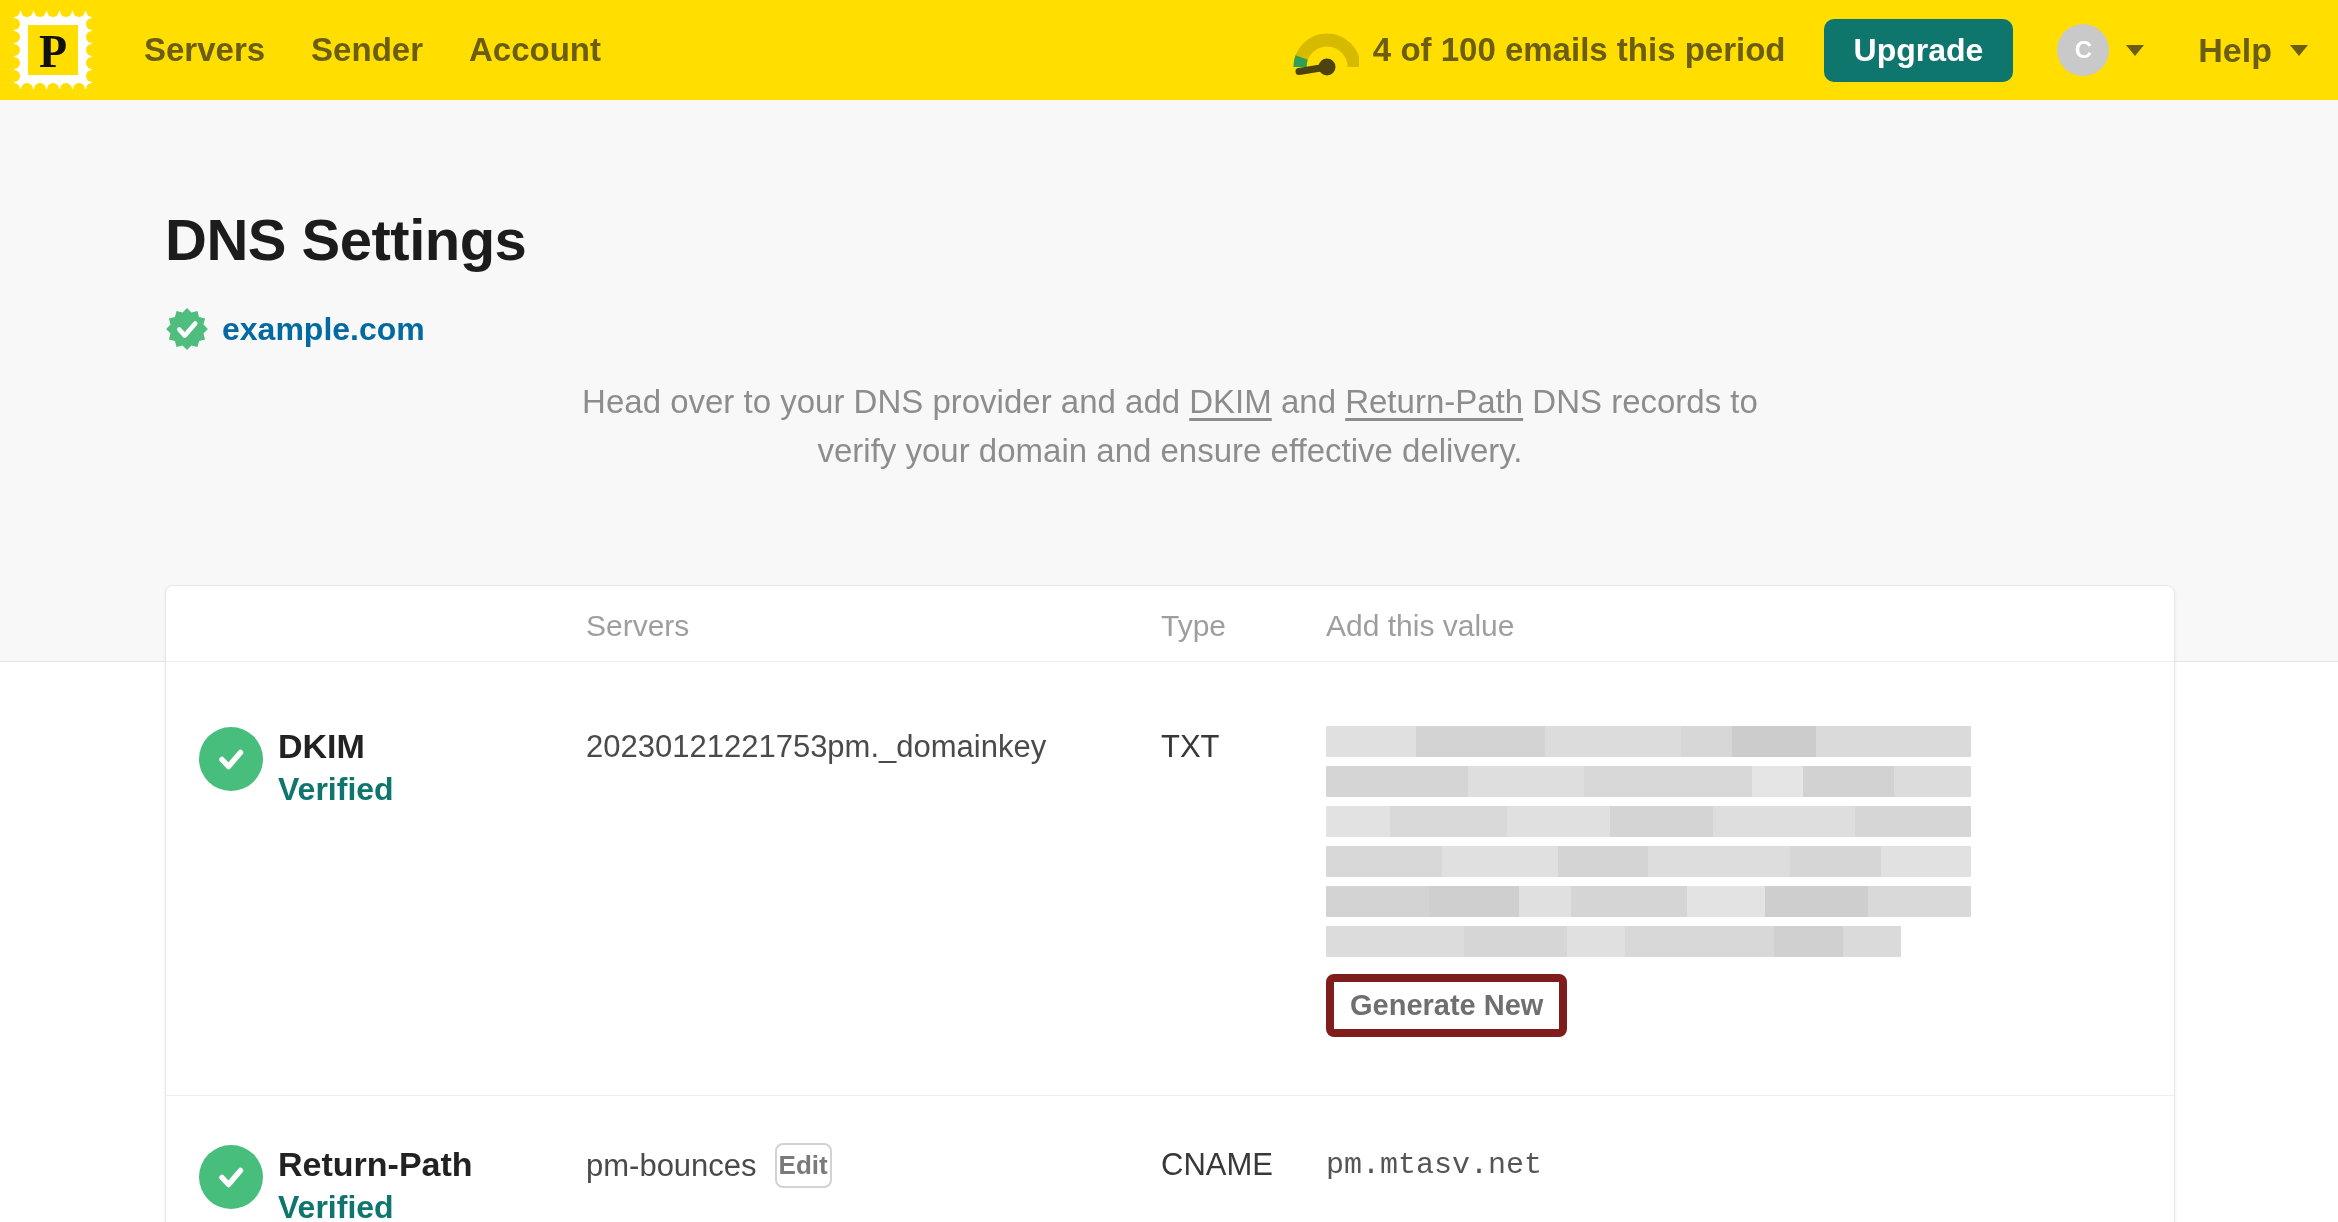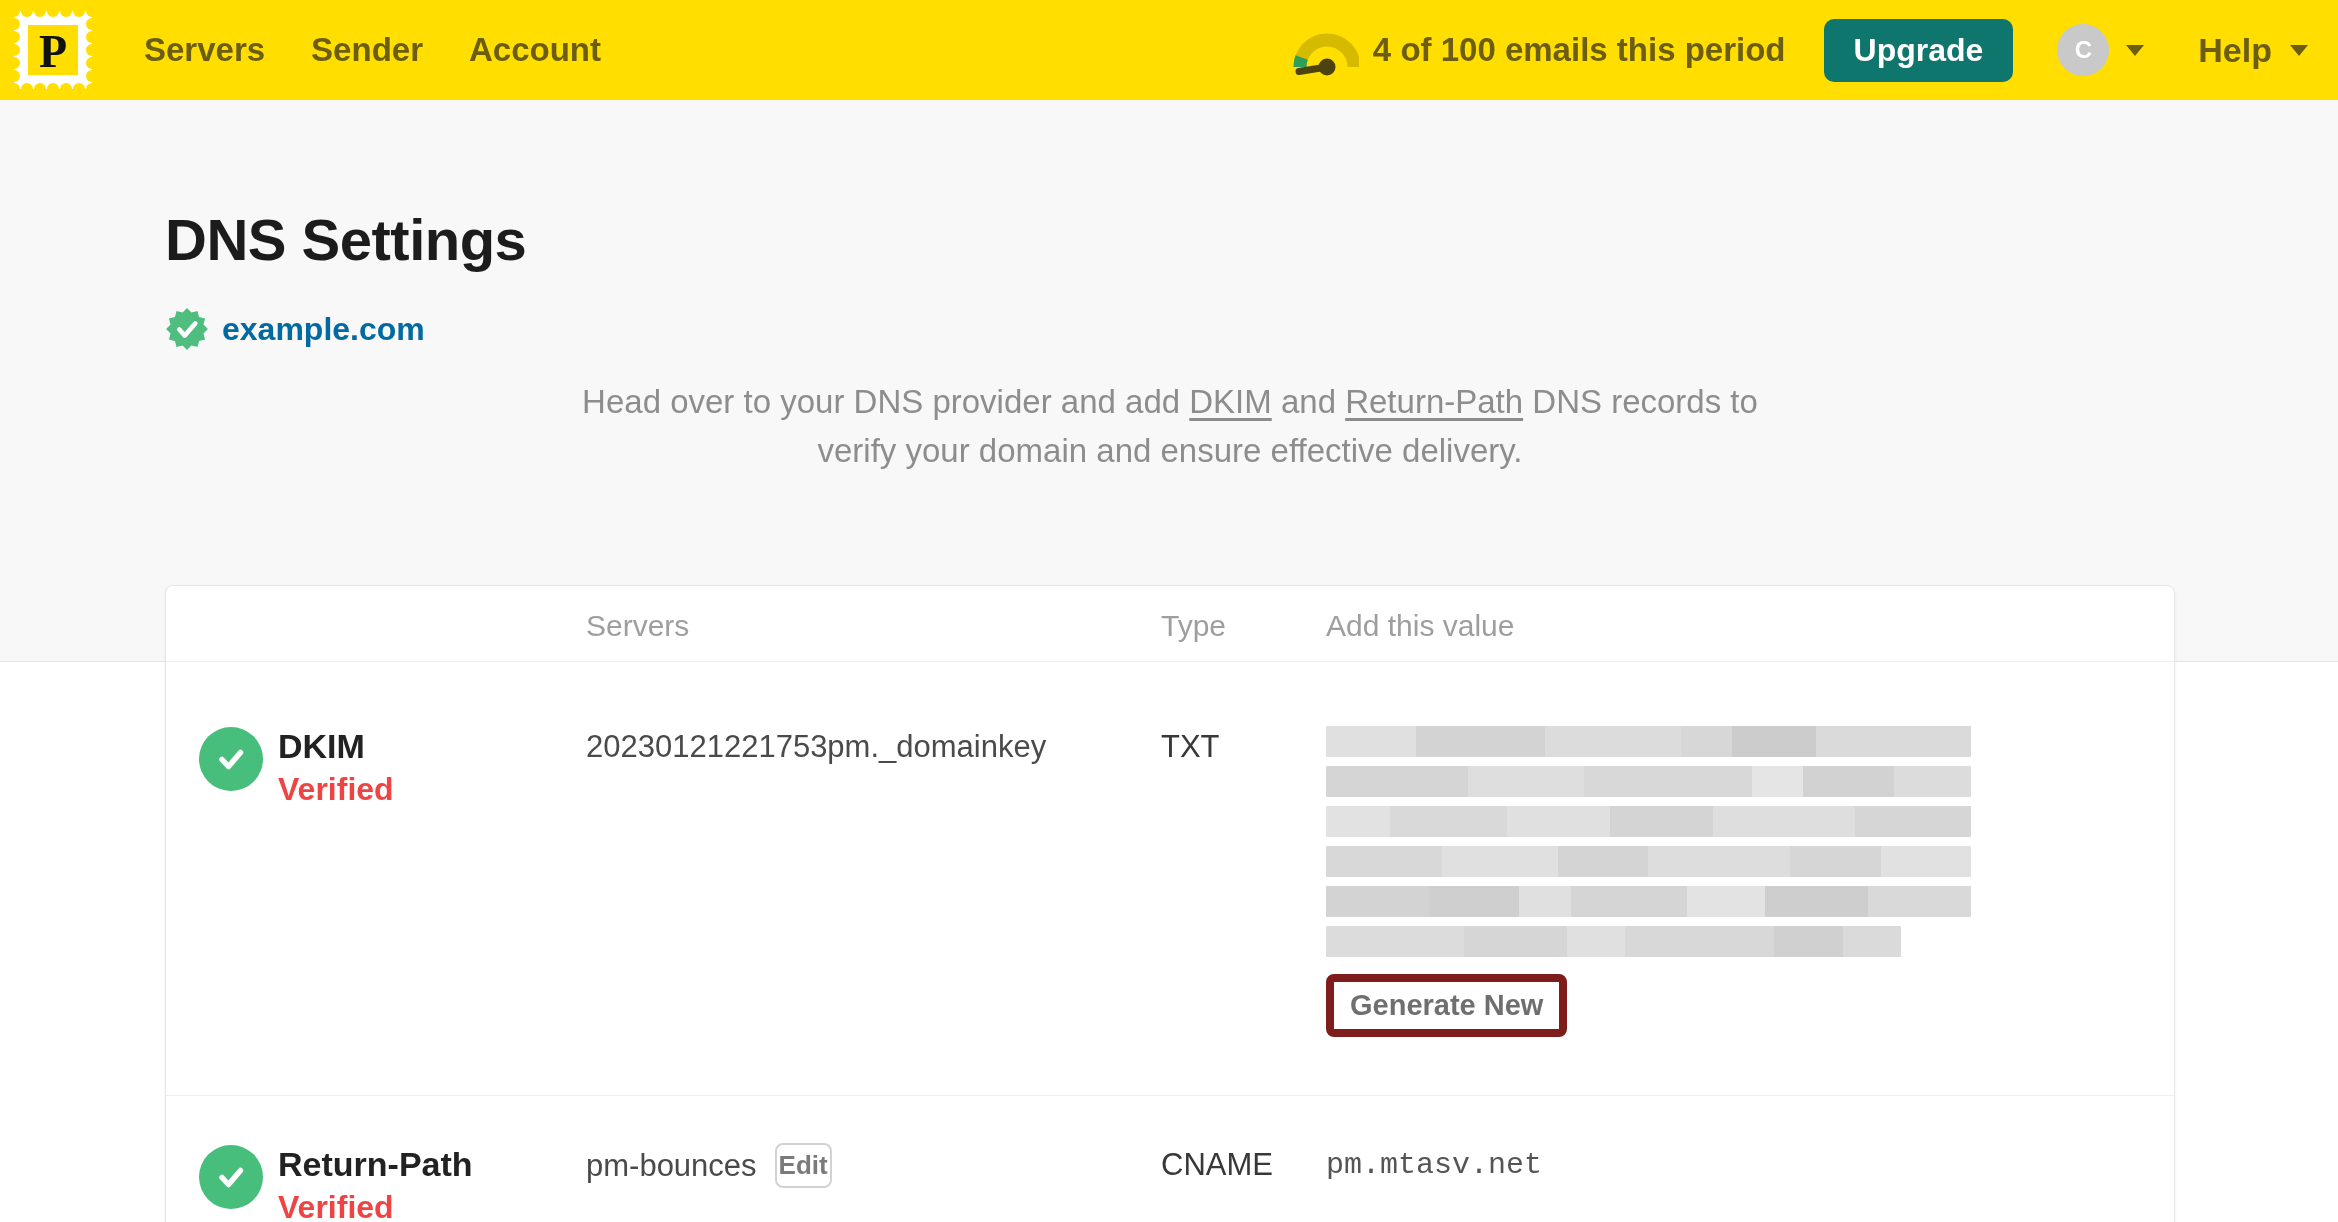--- a/index.html
+++ b/index.html
@@ -79,21 +79,21 @@
   }
   .trow { display:grid; grid-template-columns:387px 575px 165px 1fr; padding:64px 0 58px 33px; }
   .trow.second { border-top:1px solid #efefef; padding:48px 0 44px 33px; }
 
   .status { display:flex; gap:15px; }
   .check-circle {
     width:64px; height:64px; border-radius:50%; background:#47be7c;
     flex:none; display:flex; align-items:center; justify-content:center; margin-top:1px;
   }
   .status-name { font-size:34px; font-weight:bold; color:#222; line-height:40px; }
-  .status-state { font-size:32px; font-weight:bold; color:#ef4444; margin-top:5px; }
+  .status-state { font-size:32px; font-weight:bold; color:#0f766e; margin-top:5px; }
 
   .hostname-cell { font-size:31px; color:#4a4a4a; padding-top:3px; }
   .hostname-inline { display:flex; align-items:center; gap:18px; margin-top:-4px; }
   .type-cell { font-size:31px; color:#383838; padding-top:3px; }
 
   .rbar { height:31px; margin-bottom:9px; width:645px; border-radius:1px; }
   .rbar:nth-child(1){ background:linear-gradient(90deg,#e0e0e0 0 14%,#d3d3d3 14% 34%,#dcdcdc 34% 55%,#d7d7d7 55% 63%,#cccccc 63% 76%,#dadada 76% 100%); }
   .rbar:nth-child(2){ background:linear-gradient(90deg,#d5d5d5 0 22%,#dedede 22% 40%,#d8d8d8 40% 66%,#e5e5e5 66% 74%,#d2d2d2 74% 88%,#dcdcdc 88% 100%); }
   .rbar:nth-child(3){ background:linear-gradient(90deg,#e2e2e2 0 10%,#d9d9d9 10% 28%,#e0e0e0 28% 44%,#d4d4d4 44% 60%,#dedede 60% 82%,#d6d6d6 82% 100%); }
   .rbar:nth-child(4){ background:linear-gradient(90deg,#d8d8d8 0 18%,#e0e0e0 18% 36%,#d4d4d4 36% 50%,#dddddd 50% 72%,#d6d6d6 72% 86%,#e1e1e1 86% 100%); }

